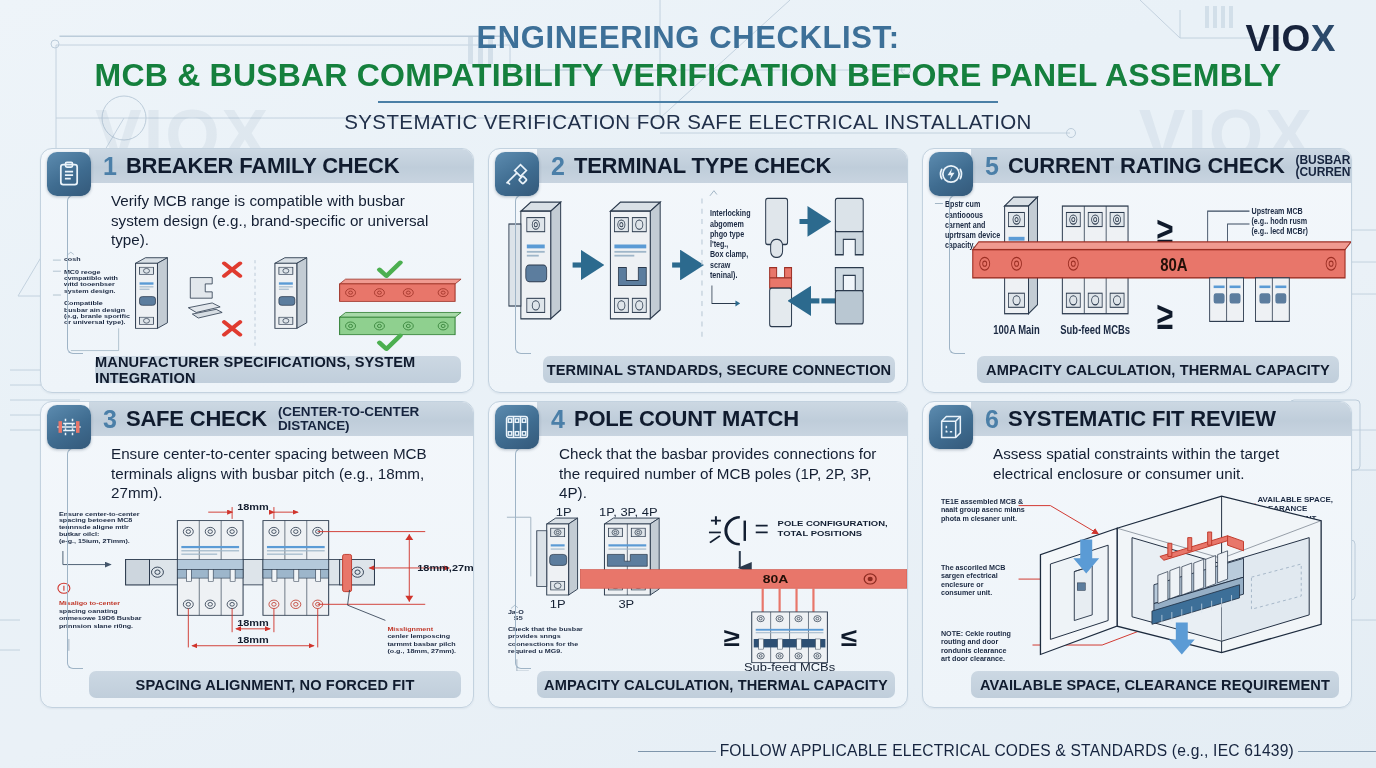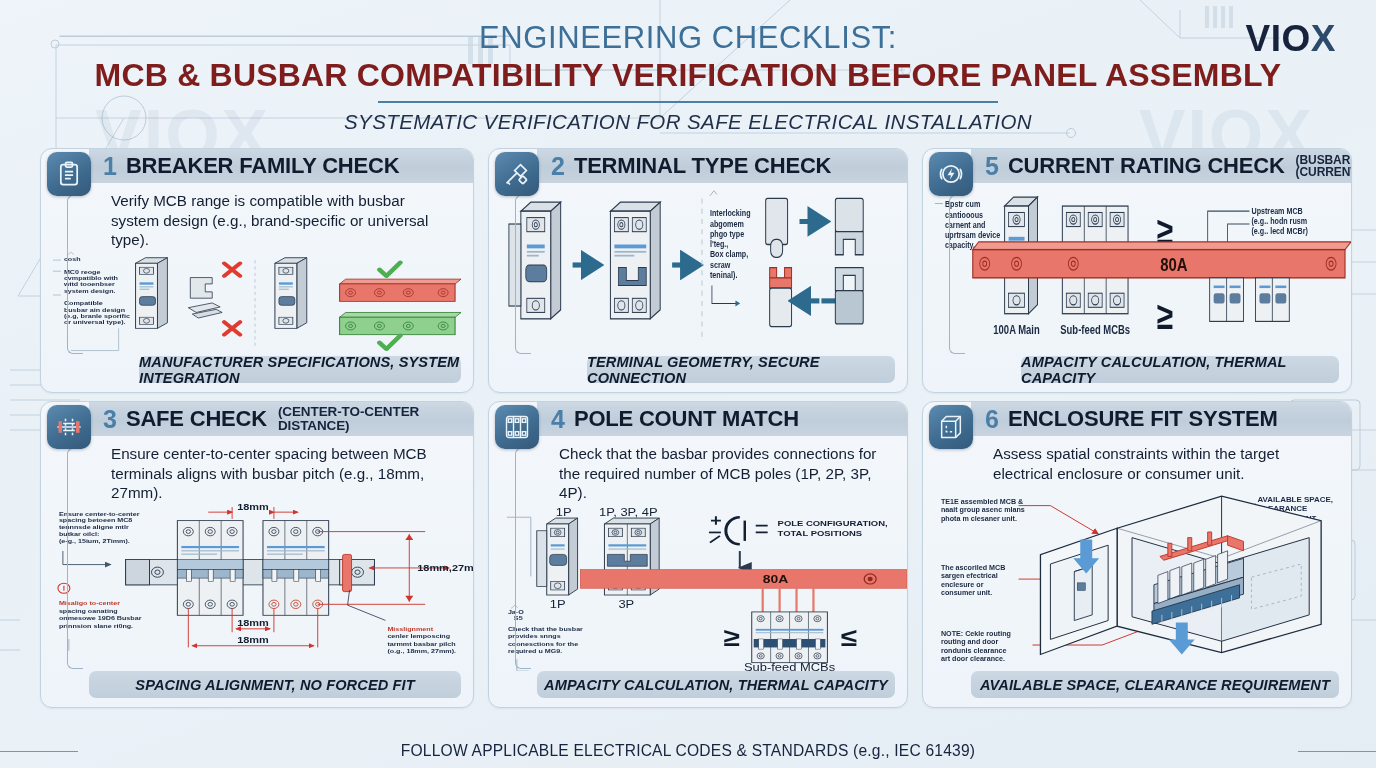--- a/index.html
+++ b/index.html
@@ -21,38 +21,37 @@
     color: rgba(126,152,176,0.115);
     font-family: "Liberation Sans", sans-serif;
     user-select: none; pointer-events: none;
   }
   #wm-left  { left: 95px;  top: 95px;  font-size: 70px; }
   #wm-right { right: 62px; top: 95px;  font-size: 70px; }
 
   
   .header { position: relative; z-index: 3; padding-top: 22px; text-align: center; }
   .kicker {
-    font-size: 31px; font-weight: 400; letter-spacing: .6px;
+    font-size: 31px; font-weight: 700; letter-spacing: .6px;
     color: #3d7098; line-height: 1.05;
   }
   .maintitle {
     margin-top: 4px;
     font-size: 32px; font-weight: 800; letter-spacing: .2px;
-    color: #7f1d1d; line-height: 1.06;
+    color: #15803d; line-height: 1.06;
     white-space: nowrap;
   }
   .rule {
     width: 620px; height: 2px; margin: 9px auto 0;
     background: #4a7fa6;
   }
   .subtitle {
     margin-top: 7px;
     font-size: 20.5px; font-weight: 500; letter-spacing: .4px;
     color: #21304a;
-    font-style: italic;
   }
   
   .brand {
     position: absolute; top: 18px; right: 40px; z-index: 6;
     font-size: 37px; font-weight: 800; letter-spacing: .5px;
     color: #17233c;
     display: flex; align-items: center;
   }
   .brand .x { color: #2c4a6b; }
 
@@ -104,41 +103,41 @@
     box-shadow: 0 1px 3px rgba(20,45,70,.3);
   }
   .badge svg { display: block; }
   .card-desc {
     margin: 8px 16px 0 70px;
     font-size: 15.2px; line-height: 1.27; color: #141f33; font-weight: 400;
   }
   .card-canvas { flex: 1; position: relative; }
   .card-canvas svg { position: absolute; inset: 0; width: 100%; height: 100%; }
   .card-foot {
-    margin: 0 12px 9px 98px;
+    margin: 0 12px 9px 54px;
     height: 27px; border-radius: 7px;
     background: linear-gradient(180deg,#ccd8e3,#c0cedb);
     display: flex; align-items: center; justify-content: center;
-    font-size: 14.6px; font-weight: 700; color: #101b2e; letter-spacing: .1px; font-style: italic;
+    font-size: 14.6px; font-weight: 700; color: #101b2e; letter-spacing: .1px;
   }
   .card-foot.wide { margin-left: 48px; }
 
   
   .lbracket {
     position: absolute; left: 26px; top: 46px; bottom: 38px; width: 16px;
     border-left: 1px solid #9fb4c6;
     border-top-left-radius: 6px; border-bottom-left-radius: 6px;
     border-top: 1px solid #9fb4c6; border-bottom: 1px solid #9fb4c6;
     z-index: 2;
   }
 
   
   .footer {
     position: absolute; left: 0; right: 0; bottom: 8px; z-index: 3;
-    display: flex; align-items: center; justify-content: space-between; gap: 16px;
+    display: flex; align-items: center; justify-content: flex-end; gap: 4px;
   }
   .footer .line { width: 78px; height: 1px; background: #7e95ab; }
   .footer .txt {
     font-size: 15.6px; font-weight: 500; color: #16243e; letter-spacing: .2px;
   }
   
   .anno { font-size: 7.2px; line-height: 1.22; fill: #1b2942; font-weight: 700; }
   .anno-r { fill: #c0392b; }
   text { font-family: "Liberation Sans", sans-serif; }
 </style>
@@ -416,21 +415,21 @@
           <rect x="282" y="82" width="22" height="30" rx="2" fill="#e4eaee" stroke="#2b3a4d" stroke-width="1"></rect>
         </g>
         <path d="M332 92 h-20" stroke="#2c6a8e" stroke-width="4" marker-end="url(#ar2b)" transform="translate(0,0)"></path>
         <path d="M334 92 h18" stroke="#2c6a8e" stroke-width="4" fill="none"></path>
         <g>
           <path d="M348 66 v18 h8 v-12 h12 v12 h8 v-18 z" fill="#cfdae2" stroke="#2b3a4d" stroke-width="1"></path>
           <rect x="348" y="84" width="28" height="26" rx="2" fill="#b9c7d2" stroke="#2b3a4d" stroke-width="1"></rect>
         </g>
       </svg>
     </div>
-    <div class="card-foot">TERMINAL GEOMETRY, SECURE CONNECTION</div>
+    <div class="card-foot">TERMINAL STANDARDS, SECURE CONNECTION</div>
   </div>
 
   <div class="card">
     <div class="lbracket"></div>
     <div class="badge">
       <svg width="28" height="28" viewBox="0 0 24 24" fill="none" stroke="#eaf3fa" stroke-width="1.5">
         <circle cx="12" cy="12" r="7"></circle>
         <path d="M13 7 l-4 6 h3 l-1 4 l4 -6 h-3 z" fill="#eaf3fa" stroke="none"></path>
         <path d="M4 8 a9 9 0 0 0 0 8" stroke-linecap="round"></path>
         <path d="M20 8 a9 9 0 0 1 0 8" stroke-linecap="round"></path>
@@ -844,21 +843,21 @@
   <div class="card">
     <div class="badge">
       <svg width="28" height="28" viewBox="0 0 24 24" fill="none" stroke="#eaf3fa" stroke-width="1.3">
         <path d="M4 7 l4 -4 h12 v14 l-4 4 H4 z"></path>
         <path d="M4 7 h12 v14 M16 7 l4 -4"></path>
         <path d="M8 11 v5 h5" stroke-dasharray="2 2"></path>
       </svg>
     </div>
     <div class="card-head">
       <span class="card-num">6</span>
-      <span class="card-title">ENCLOSURE FIT SYSTEM</span>
+      <span class="card-title">SYSTEMATIC FIT REVIEW</span>
     </div>
     <div class="card-desc">Assess spatial constraints within the target electrical enclosure or consumer unit.</div>
     <div class="card-canvas">
       <svg viewBox="0 0 430 200" preserveAspectRatio="none">
         <defs>
           <marker id="arR6" markerWidth="7" markerHeight="7" refX="6" refY="3.5" orient="auto">
             <path d="M0 0 L7 3.5 L0 7 z" fill="#d0342c"></path>
           </marker>
         </defs>
 

